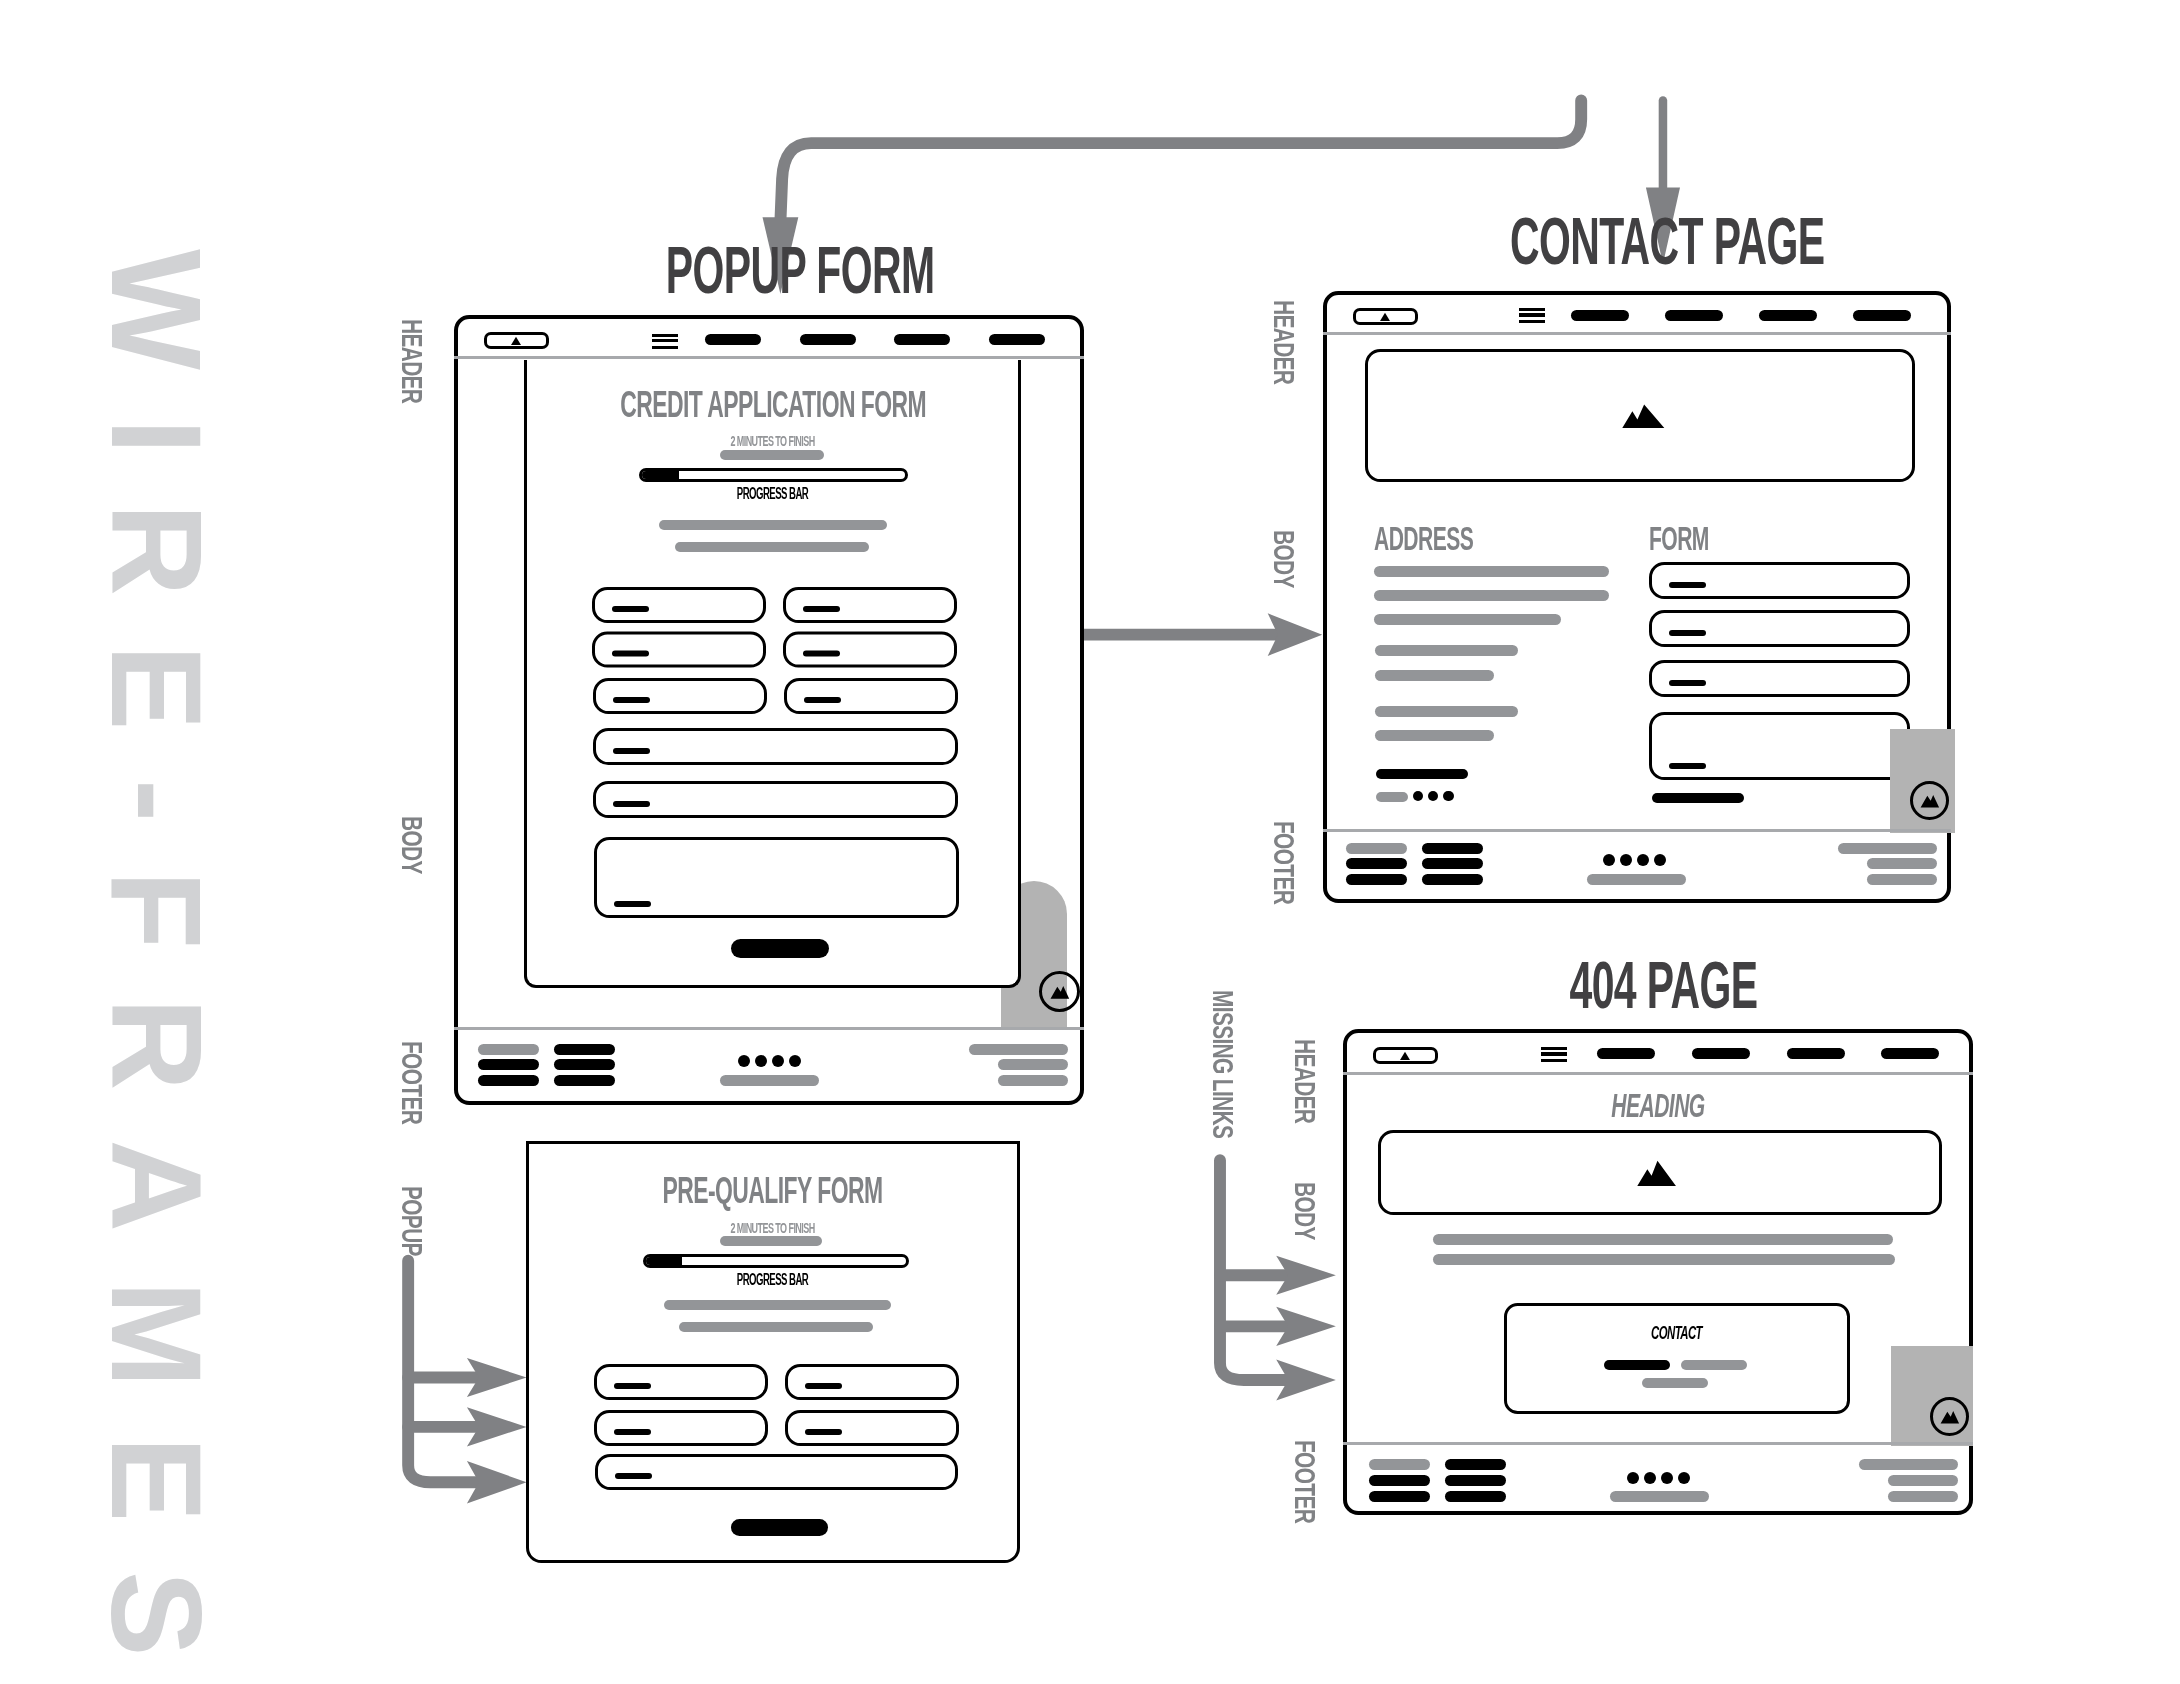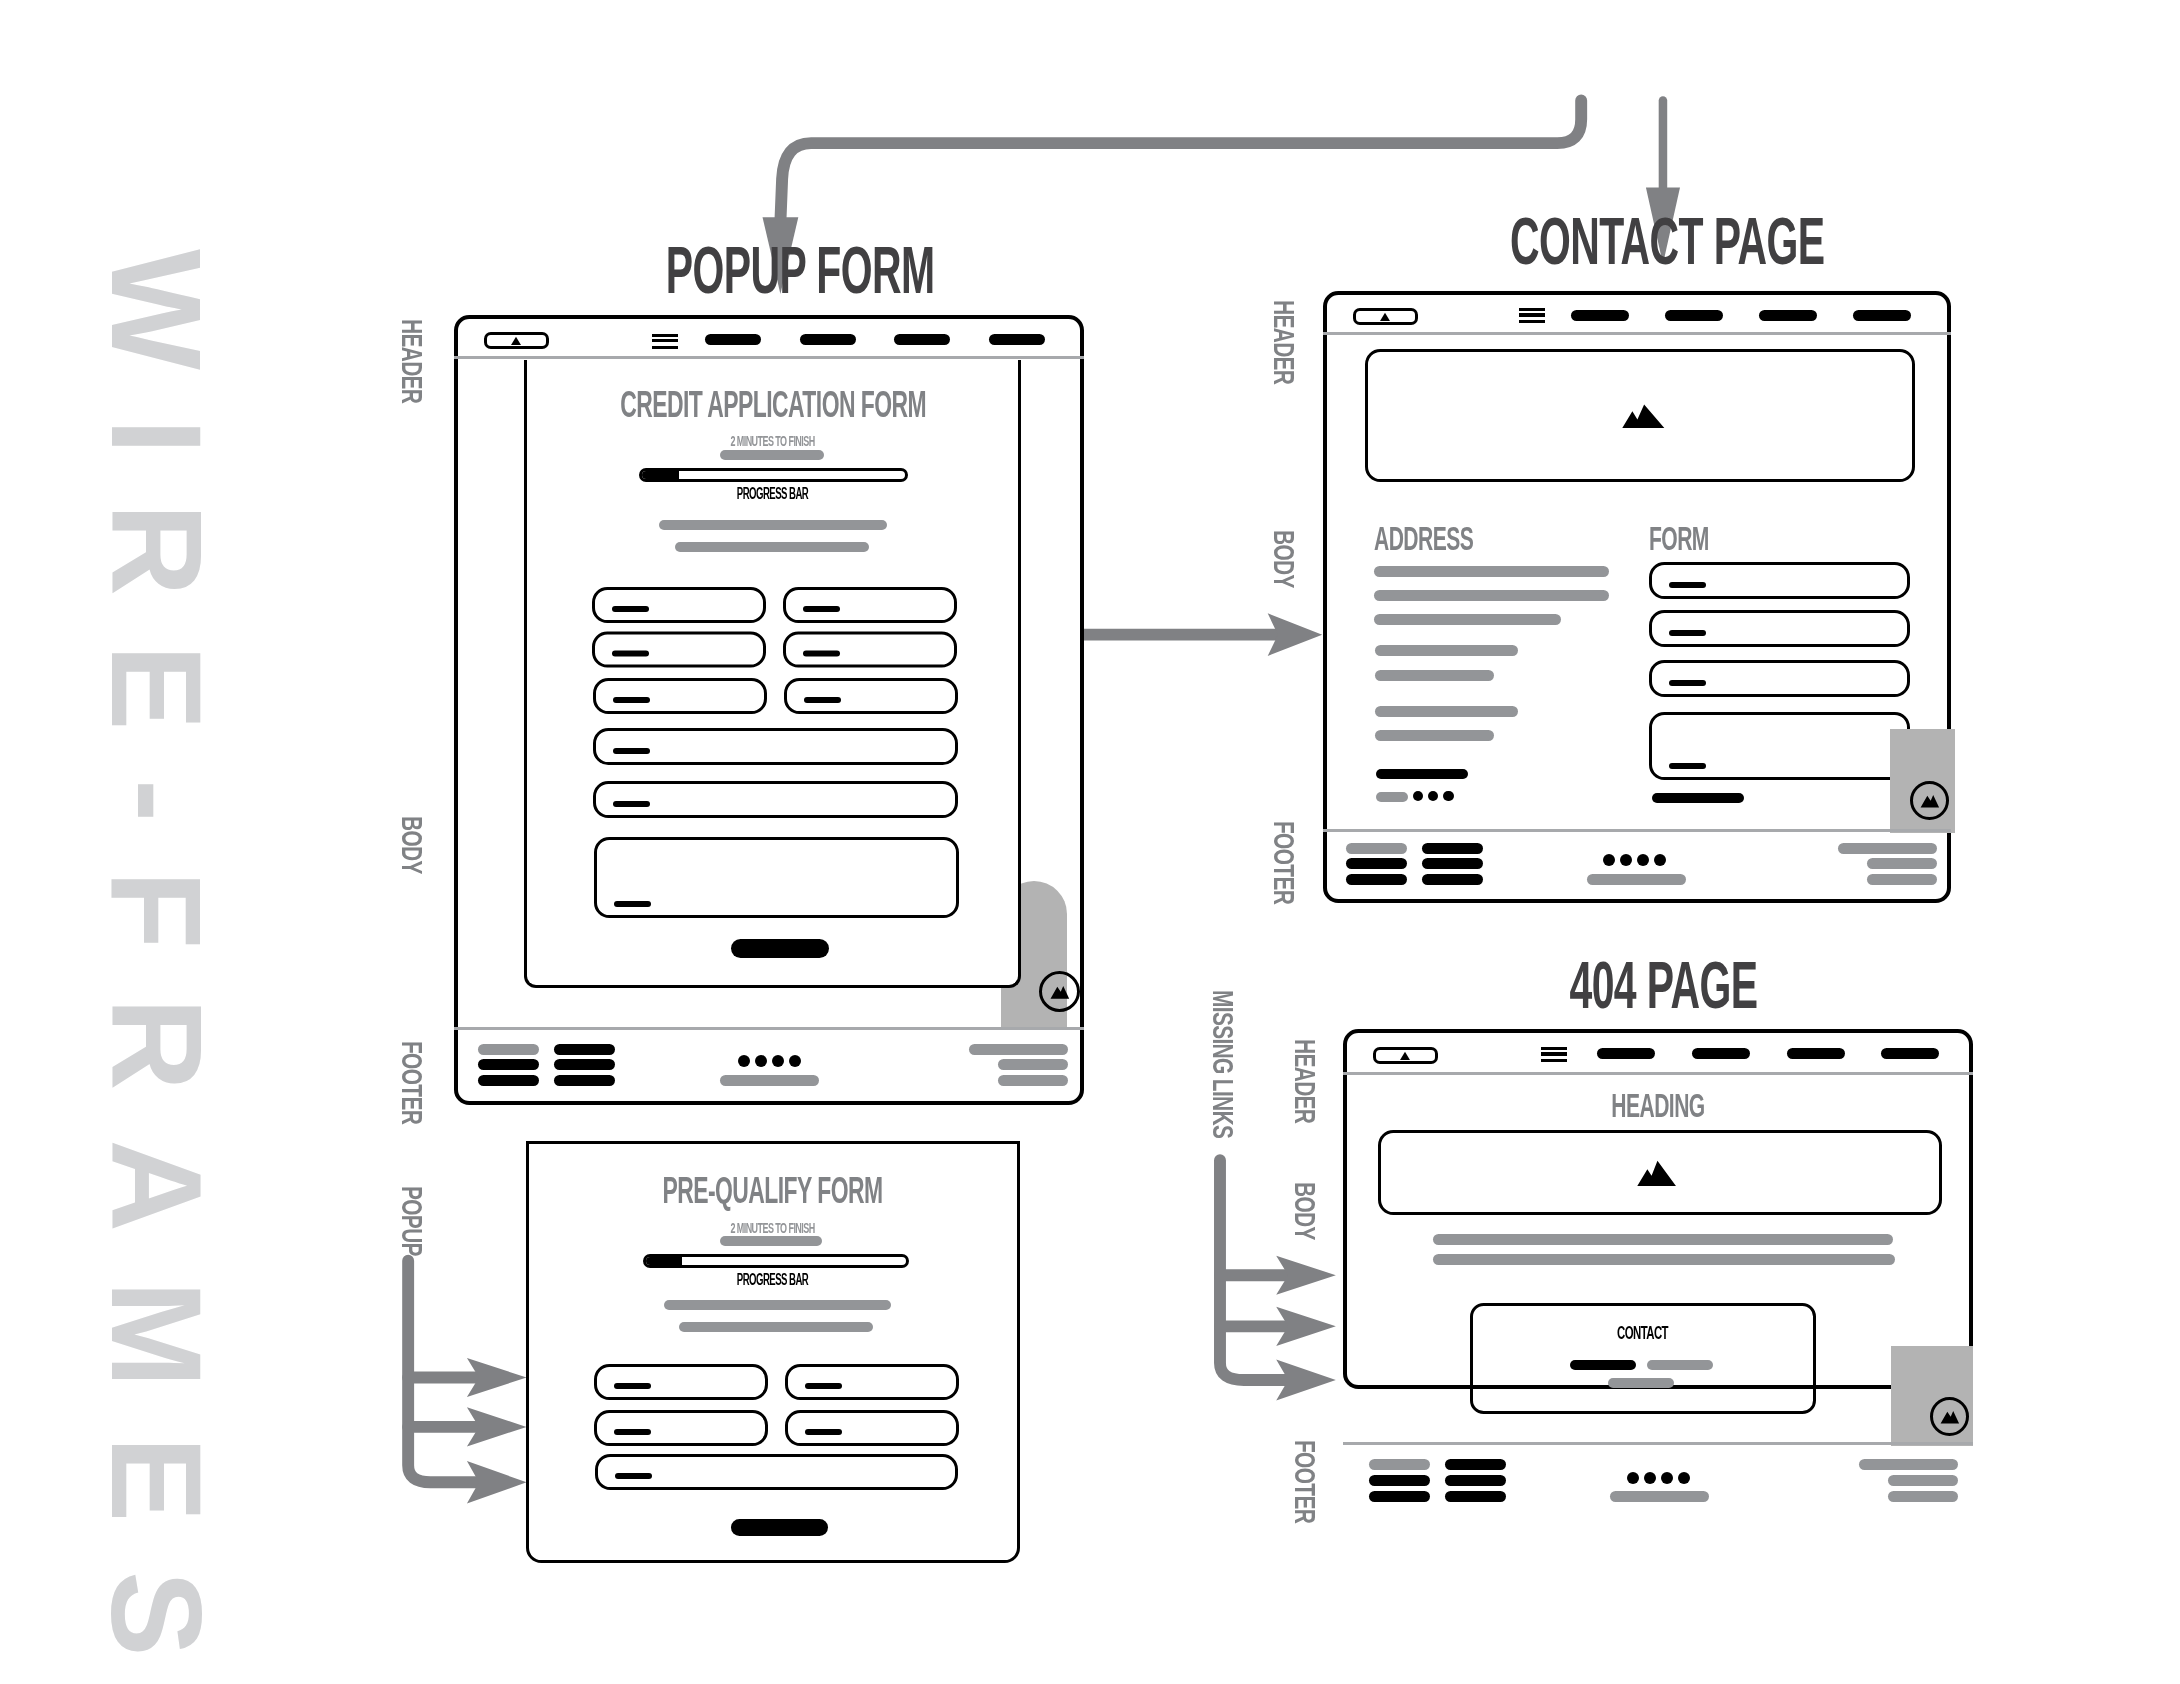--- a/index.html
+++ b/index.html
@@ -247,21 +247,21 @@
     <div class="abs pill blk" style="left:95px;top:563px;width:61px;height:11px;"></div>
     <div class="abs pill blk" style="left:19px;top:579px;width:61px;height:11px;"></div>
     <div class="abs pill blk" style="left:95px;top:579px;width:61px;height:11px;"></div>
     <div class="abs" style="left:269px;top:559px;width:77px;text-align:center;"><span class="dot"></span><span class="dot"></span><span class="dot"></span><span class="dot"></span></div>
     <div class="abs pill gry" style="left:260px;top:579px;width:99px;height:11px;"></div>
     <div class="abs pill gry" style="left:511px;top:548px;width:99px;height:11px;"></div>
     <div class="abs pill gry" style="left:540px;top:563px;width:70px;height:11px;"></div>
     <div class="abs pill gry" style="left:540px;top:579px;width:70px;height:11px;"></div>
   </div>
 
-  <div class="abs frame" style="left:1343px;top:1029px;width:630px;height:360px;">
+  <div class="abs frame" style="left:1343px;top:1029px;width:630px;height:486px;font-style:italic;">
     <div class="abs logo-box" style="left:25.6px;top:13.6px;width:65px;height:17px;">
       <svg width="58" height="10.2" style="left:0;top:0;" viewBox="0 0 68 12">
           <polygon points="28,12 34,2 40,12" fill="#000"></polygon>
         </svg>
     </div>
     <div class="abs ham" style="left:194px;top:13.6px;"></div>
     <div class="abs pill blk" style="left:250px;top:15.3px;width:58px;height:11px;"></div>
     <div class="abs pill blk" style="left:345px;top:15.3px;width:58px;height:11px;"></div>
     <div class="abs pill blk" style="left:440px;top:15.3px;width:58px;height:11px;"></div>
     <div class="abs pill blk" style="left:534px;top:15.3px;width:58px;height:11px;"></div>
@@ -271,21 +271,21 @@
 
     <div class="abs" style="left:31px;top:97px;width:564px;height:85px;border:3.4px solid #000;border-radius:15.3px;box-sizing:border-box;">
       <svg width="51" height="37" style="left:256px;top:21px;" viewBox="0 0 60 44">
           <polygon points="0,38 12,18 17,26 24,8 46,38" fill="#000"></polygon>
         </svg>
     </div>
 
     <div class="abs pill gry" style="left:86px;top:201px;width:460px;height:11px;"></div>
     <div class="abs pill gry" style="left:86px;top:221px;width:462px;height:11px;"></div>
 
-    <div class="abs" style="left:123px;top:270px;width:346px;height:111px;border:3.4px solid #000;border-radius:13.6px;box-sizing:border-box;">
+    <div class="abs" style="left:157px;top:270px;width:346px;height:111px;border:3.4px solid #000;border-radius:13.6px;box-sizing:border-box;">
       <div class="abs cond pb-label" style="left:0;top:17px;width:339px;font-size:19px;">CONTACT</div>
       <div class="abs pill blk" style="left:97px;top:54px;width:66px;height:10.2px;"></div>
       <div class="abs pill gry" style="left:174px;top:54px;width:66px;height:10.2px;"></div>
       <div class="abs pill gry" style="left:135px;top:72px;width:66px;height:10.2px;"></div>
     </div>
 
     <div class="abs person" style="left:544px;top:313px;width:82px;height:100px;clip-path:polygon(40% 0,62% 2,70% 20,72% 45,100% 58,100% 100,0 100,8% 75,28% 58,30% 20%);"></div>
     <div class="abs badge" style="left:583px;top:364px;width:39px;height:39px;">
       <svg width="32" height="32" style="left:0;top:0;" viewBox="0 0 38 38">
           <polygon points="9,28 17,14 21,20 24,13 31,28" fill="#000"></polygon>

